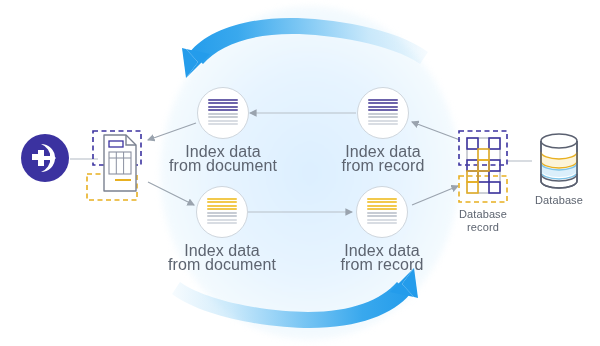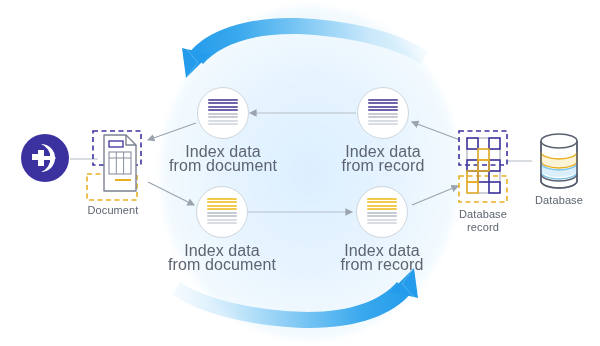--- a/index.html
+++ b/index.html
@@ -245,21 +245,20 @@
         <div class="ln yy"></div>
         <div class="ln yy"></div>
       <div class="ln gg"></div>
         <div class="ln gg"></div>
         <div class="ln gg2"></div>
         <div class="ln gg2"></div>
     </div>
   </div>
 
 
-  <div class="lbl lbl-big" style="left:77px;top:204px;width:72px;">Document</div>
 
   <div class="lbl" style="left:168px;top:145px;width:110px;">Index data
 from document</div>
 
   <div class="lbl" style="left:328px;top:145px;width:110px;">Index data
 from record</div>
 
   <div class="lbl" style="left:167px;top:244px;width:110px;">Index data
 from document</div>
 

